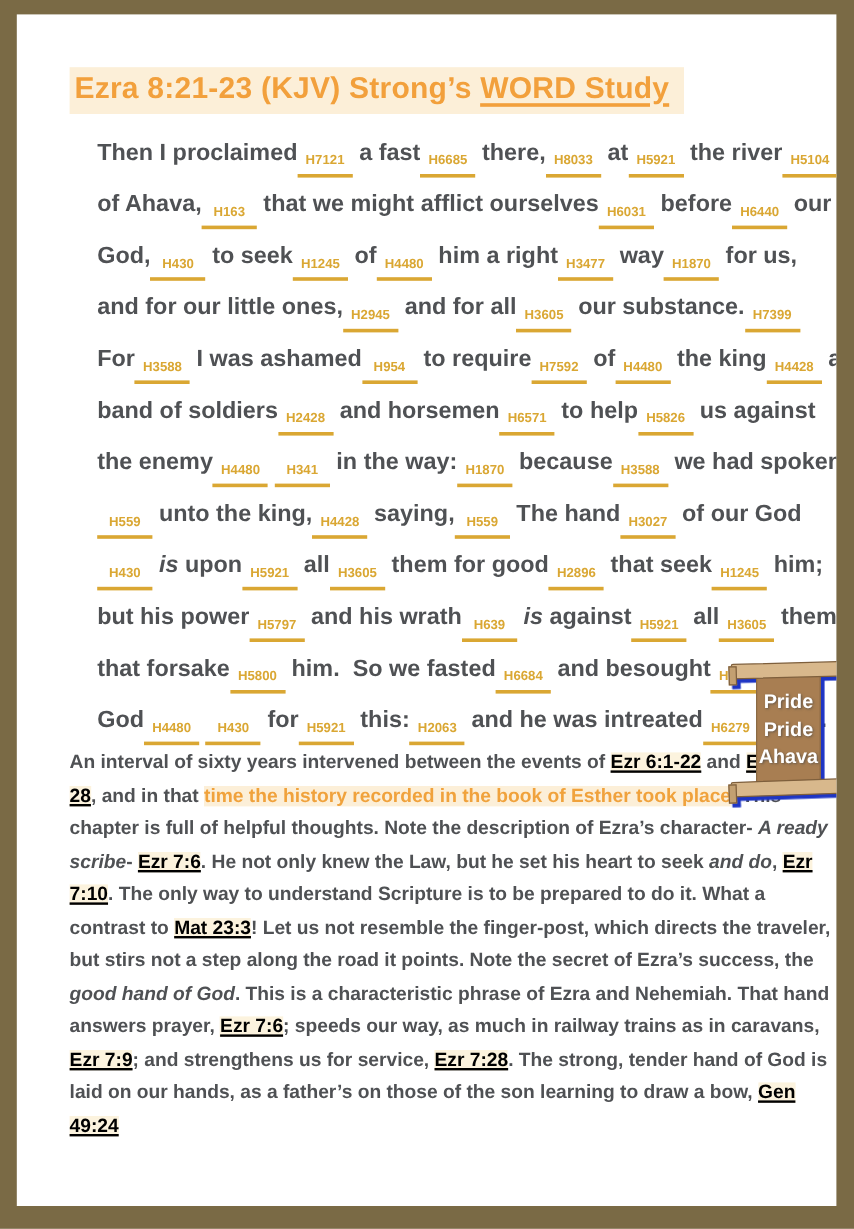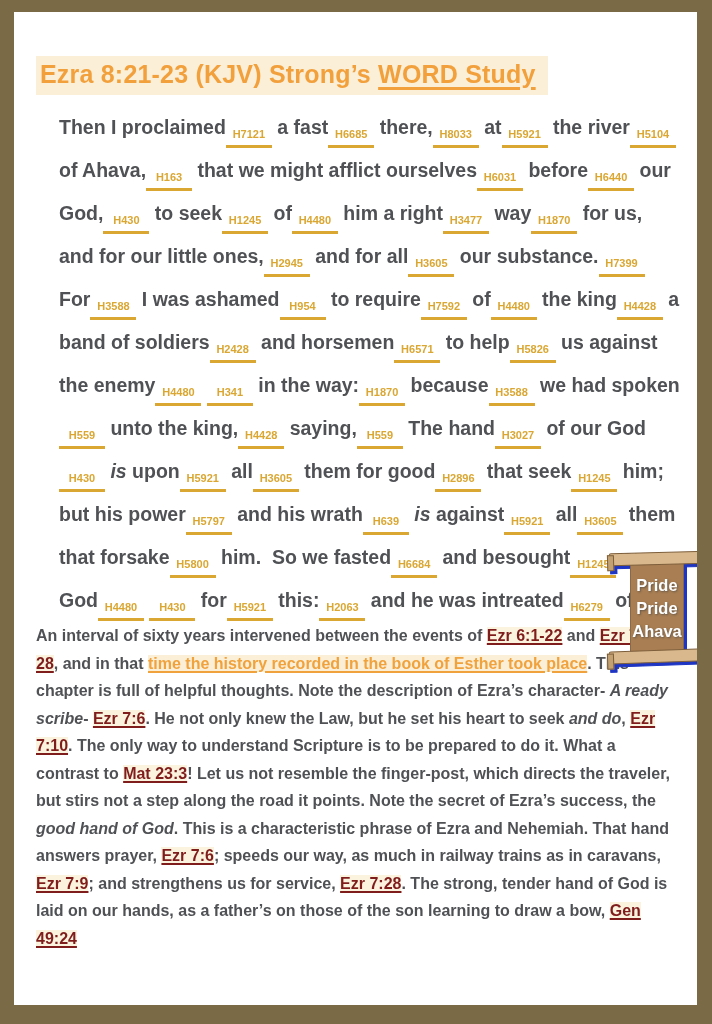--- a/index.html
+++ b/index.html
@@ -12,21 +12,21 @@
   .frame{
     width:712px;height:1024px;
     box-sizing:border-box;
     padding:12px 15px 19px 14px;
   }
   .page{
     position:relative;
     width:100%;height:100%;
     background:#ffffff;
     box-sizing:border-box;
-    padding:44px 24px 0 22px;
+    padding:44px 24px 0 44px;
     overflow:hidden;
   }
   .title{
     display:inline-block;
     margin:0;
     background:#fcefd8;
     color:#f2a03c;
     font-size:25px;
     font-weight:bold;
     letter-spacing:.2px;
@@ -77,31 +77,30 @@
   .commentary{
     margin:0;
     width:640px;
     font-size:16px;
     line-height:27.5px;
     font-weight:bold;
     color:#4f5154;
   }
   .commentary em{font-style:italic;}
   .ref{
-    color:#7f1d1d;
+    color:#000000;
     background:#fcf3de;
     text-decoration:underline;
     text-decoration-thickness:1.5px;
     text-underline-offset:2px;
     cursor:pointer;
   }
   .hlref{
     color:#f0a23c;
     background:#fcefd8;
-    text-decoration:underline;
     text-decoration-thickness:1.5px;
     text-underline-offset:2px;
     cursor:pointer;
   }
   
   .scroll{
     position:absolute;
     top:540px;
     right:-8px;
     width:96px;

